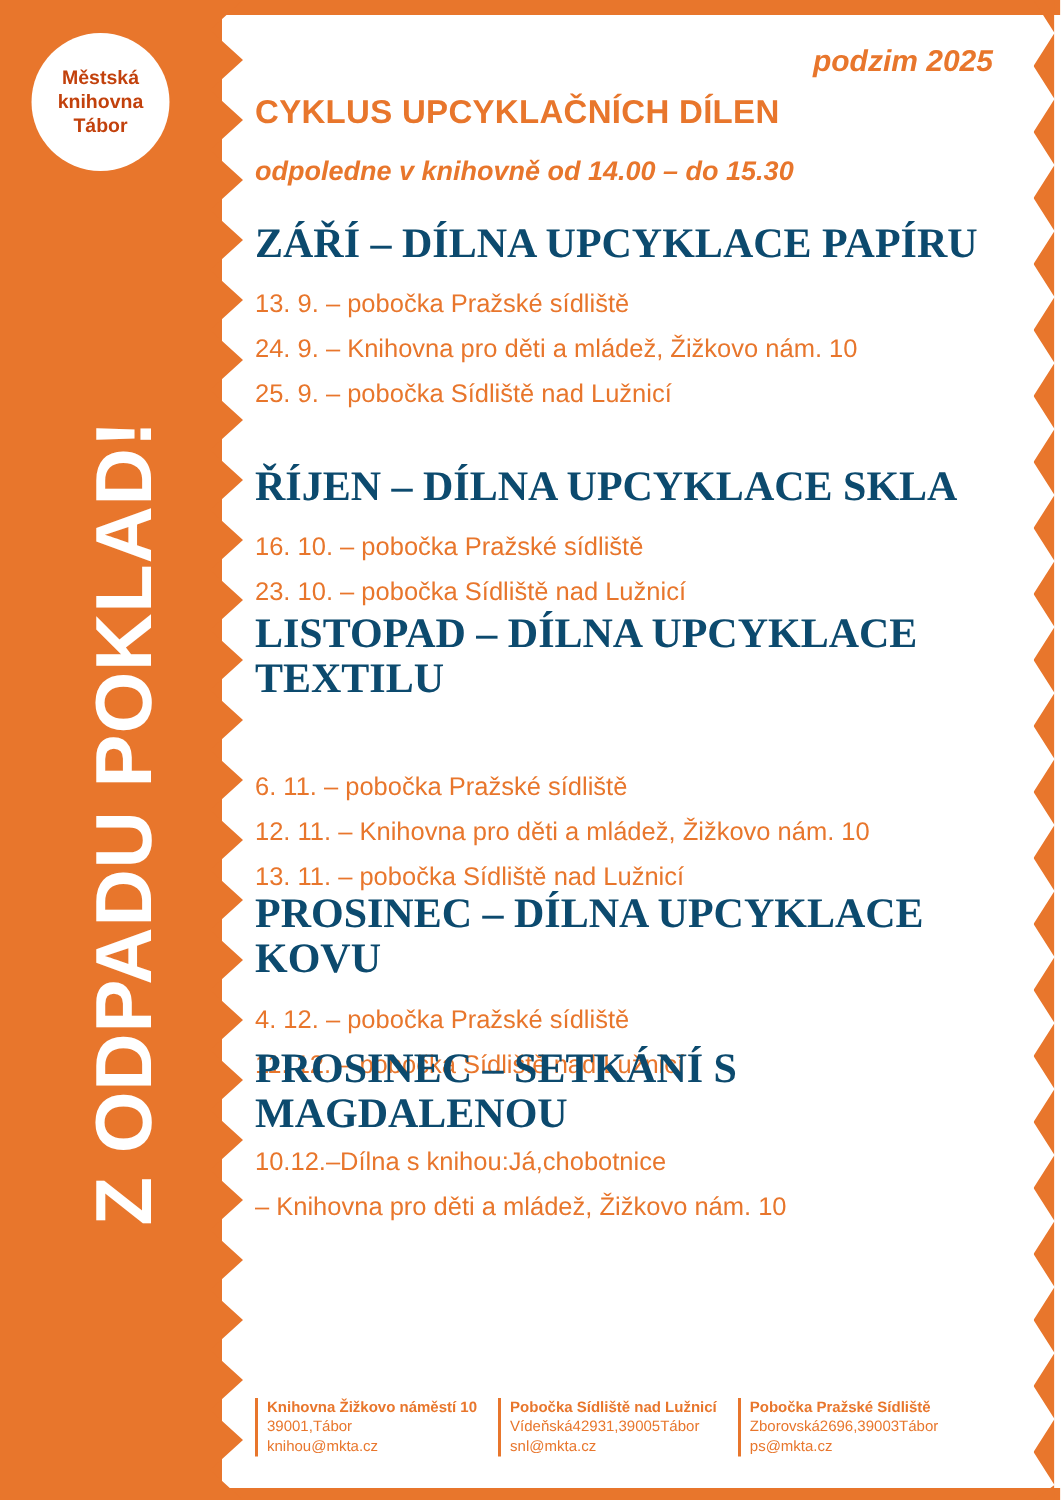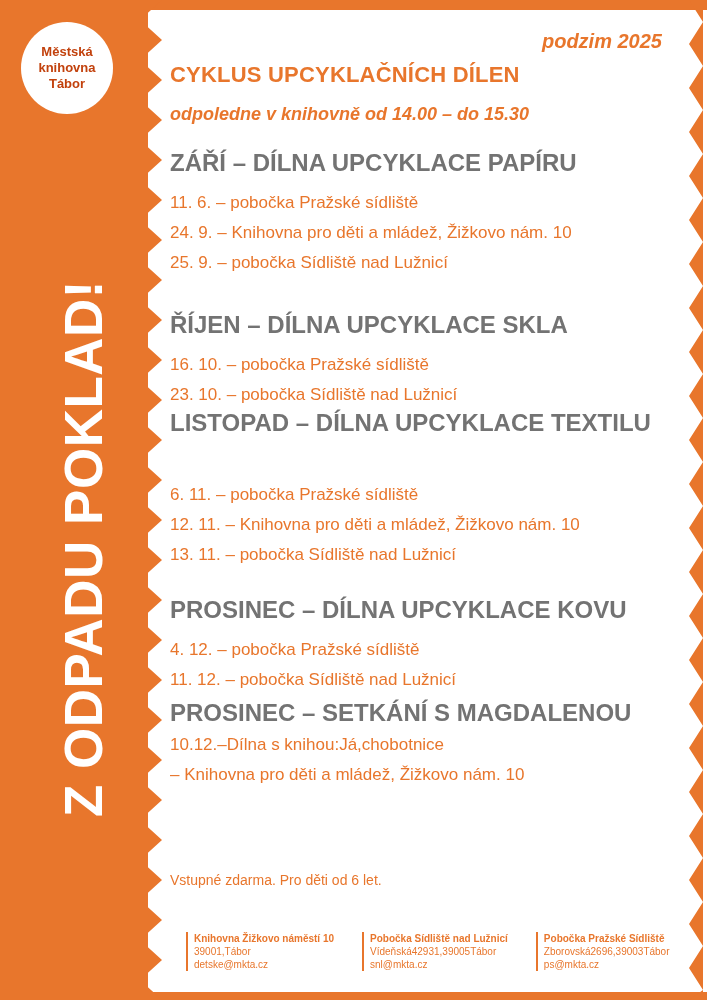--- a/index.html
+++ b/index.html
@@ -179,25 +179,26 @@
     font-style: italic;
     color: #e8762c;
   }
 
   .section {
     position: absolute;
     left: 0;
     width: 510px;
   }
   .sec-title {
-    font-size: 24px;
-    font-weight: bold;
-    color: #737373;
+    font-size: 28px;
+    font-weight: bold;
+    color: #0c4a6e;
     margin: 0 0 10px 0;
     line-height: 30px;
+    font-family: Liberation Serif, serif;
   }
   .sec-item {
     font-size: 17px;
     color: #e8762c;
     line-height: 30px;
     white-space: nowrap;
   }
 
   .footnotes {
     position: absolute;
@@ -210,22 +211,21 @@
     color: #e8762c;
     line-height: 28px;
   }
 
   .addresses {
     position: absolute;
     left: 0;
     top: 932px;
     width: 520px;
     display: flex;
-    gap: 28px;
-    margin-left: 16px;
+    gap: 14px;
   }
   .addr {
     border-left: 2px solid #e8762c;
     padding-left: 6px;
     font-size: 10px;
     line-height: 13px;
     color: #e8762c;
     white-space: nowrap;
   }
   .addr .name { font-weight: bold; }
@@ -250,21 +250,21 @@
   <div class="slogan">Z ODPADU POKLAD!</div>
 
   <div class="content">
 
     <div class="season">podzim 2025</div>
     <div class="main-title">CYKLUS UPCYKLAČNÍCH DÍLEN</div>
     <div class="subtitle">odpoledne v knihovně od 14.00 – do 15.30</div>
 
     <div class="section" style="top:148px;">
       <div class="sec-title">ZÁŘÍ – DÍLNA UPCYKLACE PAPÍRU</div>
-      <div class="sec-item">11. 6. – pobočka Pražské sídliště</div>
+      <div class="sec-item">13. 9. – pobočka Pražské sídliště</div>
       <div class="sec-item">24. 9. – Knihovna pro děti a mládež, Žižkovo nám. 10</div>
       <div class="sec-item">25. 9. – pobočka Sídliště nad Lužnicí</div>
     </div>
 
     <div class="section" style="top:310px;">
       <div class="sec-title">ŘÍJEN – DÍLNA UPCYKLACE SKLA</div>
       <div class="sec-item">16. 10. – pobočka Pražské sídliště</div>
       <div class="sec-item">23. 10. – pobočka Sídliště nad Lužnicí</div>
     </div>
 
@@ -281,28 +281,27 @@
       <div class="sec-item">11. 12. – pobočka Sídliště nad Lužnicí</div>
     </div>
 
     <div class="section" style="top:698px;">
       <div class="sec-title" style="margin-bottom:2px;">PROSINEC – SETKÁNÍ S MAGDALENOU</div>
       <div class="sec-item">10.12.–Dílna s knihou:Já,chobotnice</div>
       <div class="sec-item">– Knihovna pro děti a mládež, Žižkovo nám. 10</div>
     </div>
 
     <div class="footnotes">
-      <div class="footnote">Vstupné zdarma. Pro děti od 6 let.</div>
     </div>
 
     <div class="addresses">
       <div class="addr">
         <div class="name">Knihovna Žižkovo náměstí 10</div>
         <div>39001,Tábor</div>
-        <div>detske@mkta.cz</div>
+        <div>knihou@mkta.cz</div>
       </div>
       <div class="addr">
         <div class="name">Pobočka Sídliště nad Lužnicí</div>
         <div>Vídeňská42931,39005Tábor</div>
         <div>snl@mkta.cz</div>
       </div>
       <div class="addr">
         <div class="name">Pobočka Pražské Sídliště</div>
         <div>Zborovská2696,39003Tábor</div>
         <div>ps@mkta.cz</div>

